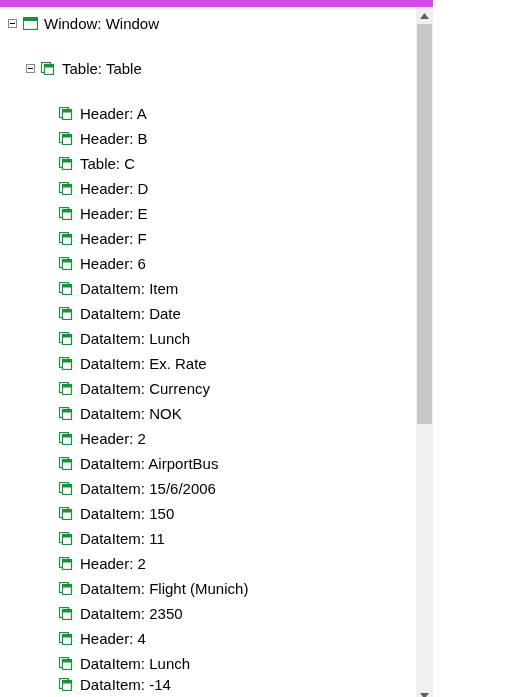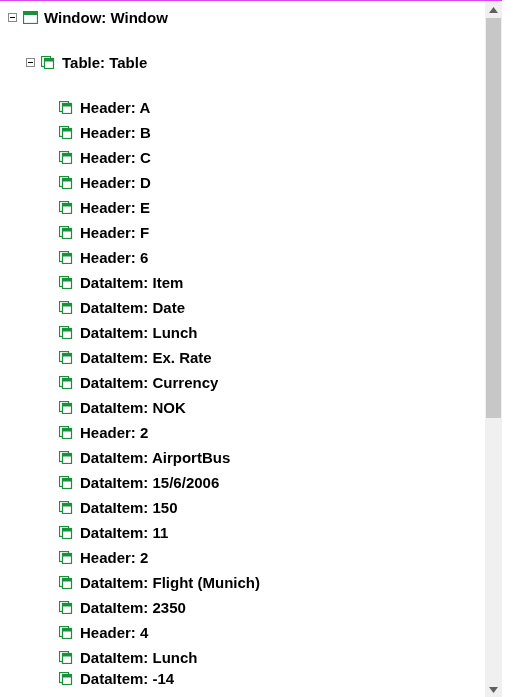--- a/index.html
+++ b/index.html
@@ -6,25 +6,24 @@
   html, body {
     margin: 0; padding: 0;
     font-family: "Segoe UI", Tahoma, sans-serif;
     font-size: 15px;
     background: #fff;
     color: #000;
     overflow: hidden;
   }
   .viewport {
     position: relative;
-    width: 502px;
+    width: 433px;
     height: 697px;
     overflow: hidden;
-    border-top: 1px solid #d946ef;
-    font-weight: bold;
+    border-top: 7px solid #d946ef;
   }
   .scroll-area {
     position: absolute;
     left: 0; top: 0;
     width: 514px;
     height: 697px;
     overflow: hidden;
     padding: 4px 0 0 6px;
   }
   .scrollbar {
@@ -156,21 +155,21 @@
               <div class="node">
                 <div class="row">
                   <span class="indent" style="width: 50px;"></span>
                   <span class="ico">
                     <svg width="14" height="13">
                       <rect x="0.5" y="0.5" width="9" height="10" fill="#fff" stroke="#1a8f3c" stroke-width="1.2"></rect>
                       <rect x="3.5" y="2.5" width="9" height="10" fill="#fff" stroke="#1a8f3c" stroke-width="1.2"></rect>
                       <rect x="3.5" y="2.5" width="9" height="3" fill="#1a8f3c"></rect>
                     </svg>
                   </span>
-                  <span class="label">Header: C</span>
+                  <span class="label">Table: C</span>
                 </div>
               </div>
               <div class="node">
                 <div class="row">
                   <span class="indent" style="width: 50px;"></span>
                   <span class="ico">
                     <svg width="14" height="13">
                       <rect x="0.5" y="0.5" width="9" height="10" fill="#fff" stroke="#1a8f3c" stroke-width="1.2"></rect>
                       <rect x="3.5" y="2.5" width="9" height="10" fill="#fff" stroke="#1a8f3c" stroke-width="1.2"></rect>
                       <rect x="3.5" y="2.5" width="9" height="3" fill="#1a8f3c"></rect>

